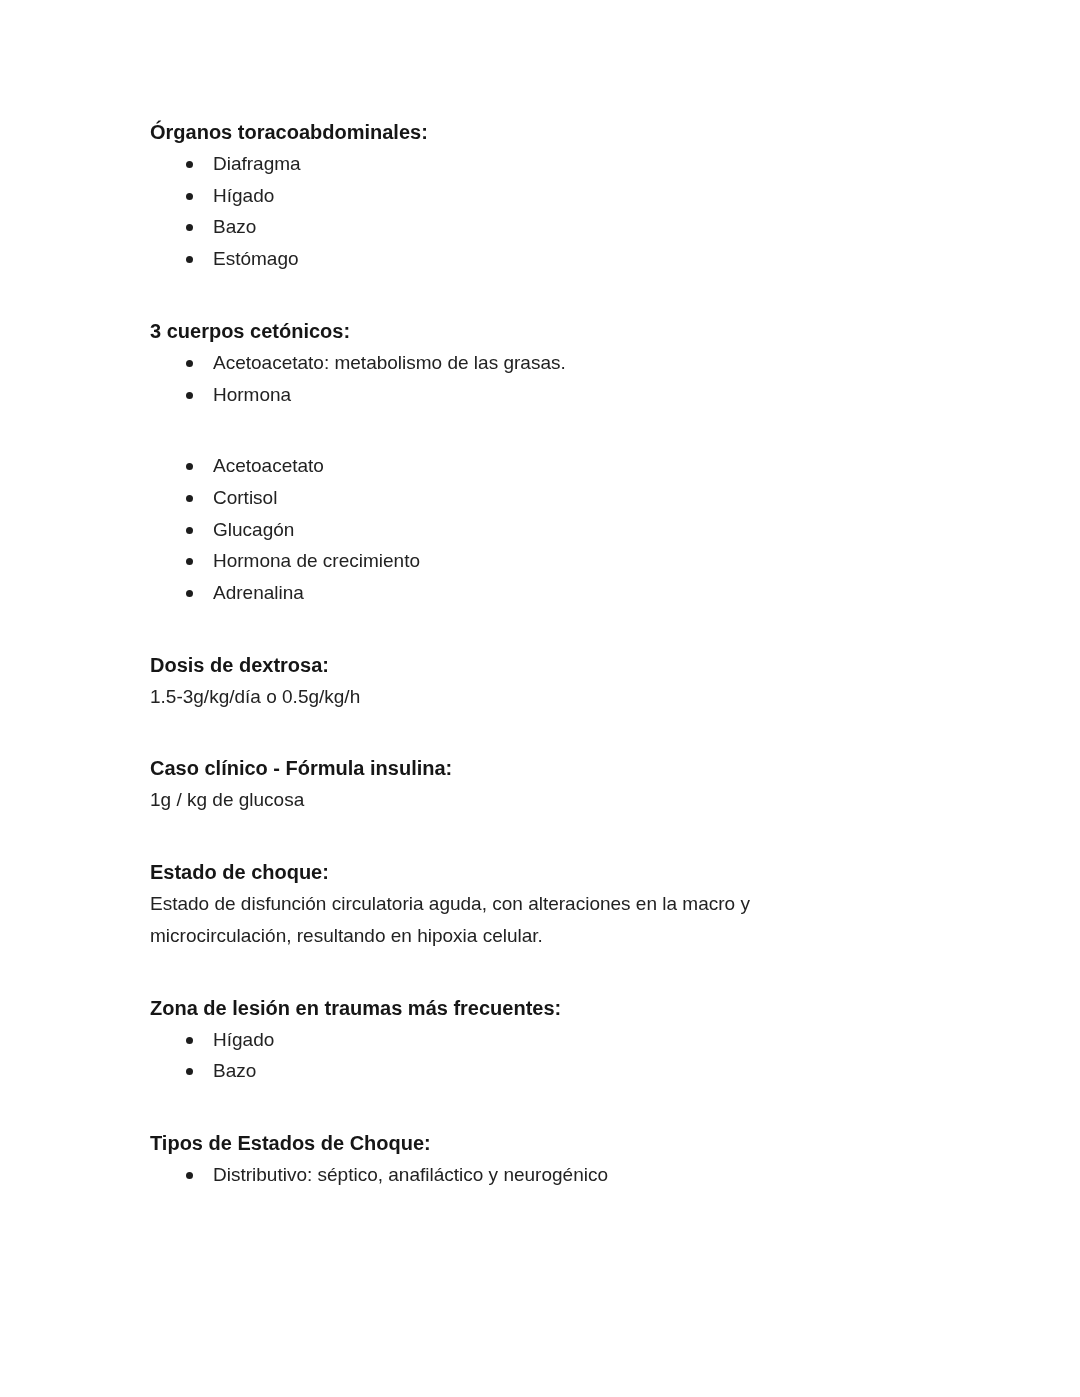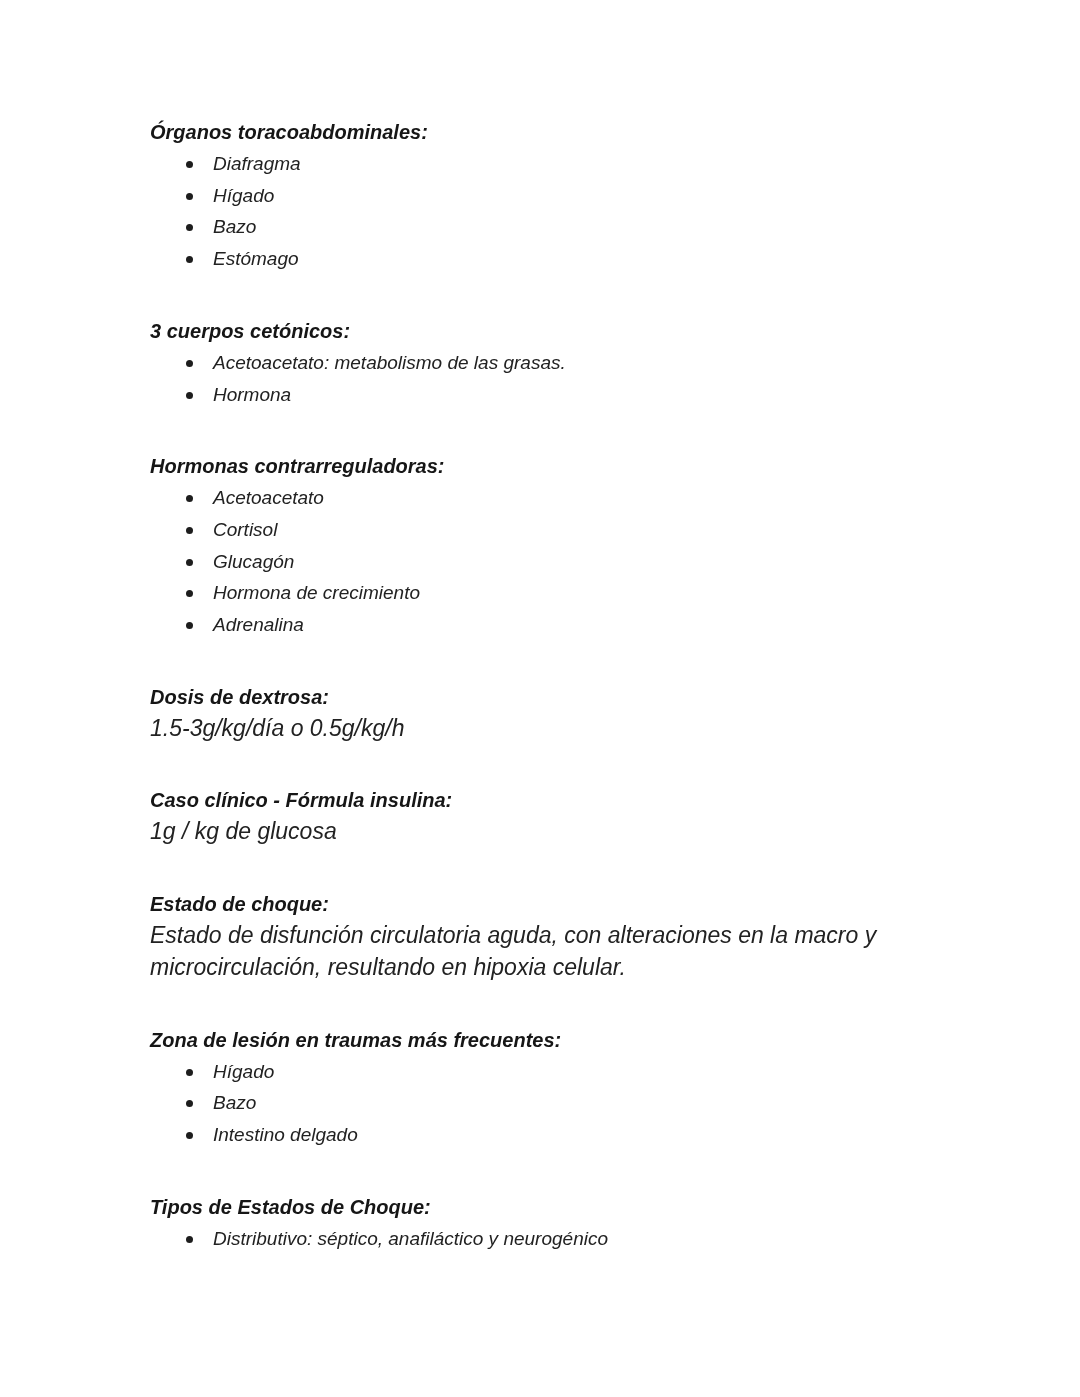--- a/index.html
+++ b/index.html
@@ -8,21 +8,20 @@
     background: #ffffff;
   }
   .page {
     position: relative;
     width: 1080px;
     height: 1397px;
     background: #ffffff;
     overflow: hidden;
     font-family: "Liberation Sans", "DejaVu Sans", sans-serif;
     color: #1d1d1d;
-    font-style: italic;
   }
   .content {
     box-sizing: border-box;
     padding: 116px 0 0 150px;
     width: 905px;
   }
   .doc-section {
     margin: 0 0 40px 0;
   }
   .sec-heading {
@@ -49,21 +48,21 @@
     position: absolute;
     left: -7px;
     top: 13px;
     width: 7px;
     height: 7px;
     border-radius: 50%;
     background: #1d1d1d;
   }
   .sec-paragraph {
     margin: 0;
-    font-size: 23px;
+    font-size: 19px;
     line-height: 31.7px;
     max-width: 740px;
     color: #222222;
   }
 </style>
 </head>
 <body>
 
 <div class="page">
   <div class="content" id="content">
@@ -77,21 +76,20 @@
         </ul>
       </section>
       <section class="doc-section">
         <h2 class="sec-heading">3 cuerpos cetónicos:</h2>
         <ul class="sec-list">
           <li>Acetoacetato: metabolismo de las grasas.</li>
           <li>Hormona</li>
         </ul>
       </section>
       <section class="doc-section">
-        <h2 class="sec-heading">Hormonas contrarreguladoras:</h2>
         <ul class="sec-list">
           <li>Acetoacetato</li>
           <li>Cortisol</li>
           <li>Glucagón</li>
           <li>Hormona de crecimiento</li>
           <li>Adrenalina</li>
         </ul>
       </section>
       <section class="doc-section">
         <h2 class="sec-heading">Dosis de dextrosa:</h2>
@@ -103,21 +101,20 @@
       </section>
       <section class="doc-section">
         <h2 class="sec-heading">Estado de choque:</h2>
         <p class="sec-paragraph">Estado de disfunción circulatoria aguda, con alteraciones en la macro y microcirculación, resultando en hipoxia celular.</p>
       </section>
       <section class="doc-section">
         <h2 class="sec-heading">Zona de lesión en traumas más frecuentes:</h2>
         <ul class="sec-list">
           <li>Hígado</li>
           <li>Bazo</li>
-          <li>Intestino delgado</li>
         </ul>
       </section>
       <section class="doc-section">
         <h2 class="sec-heading">Tipos de Estados de Choque:</h2>
         <ul class="sec-list">
           <li>Distributivo: séptico, anafiláctico y neurogénico</li>
         </ul>
       </section>
     </div>
 </div>

